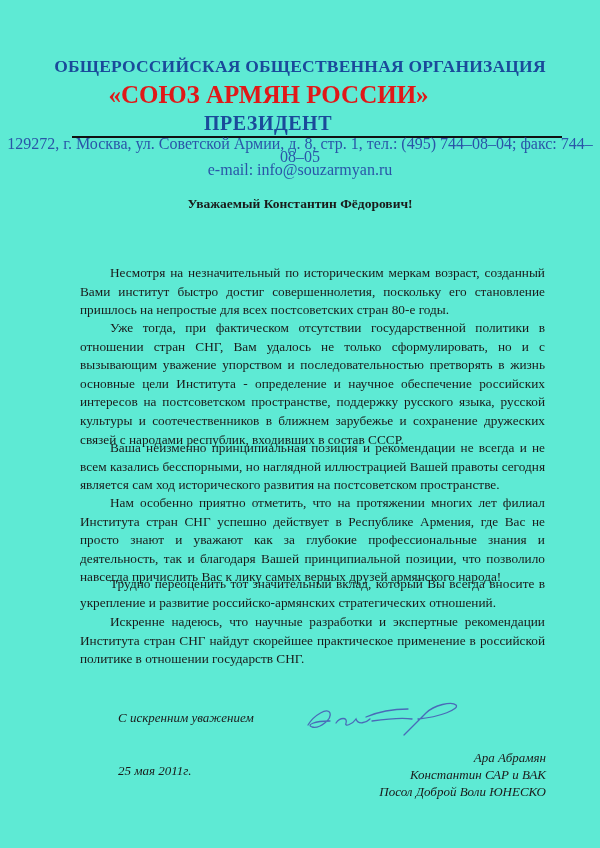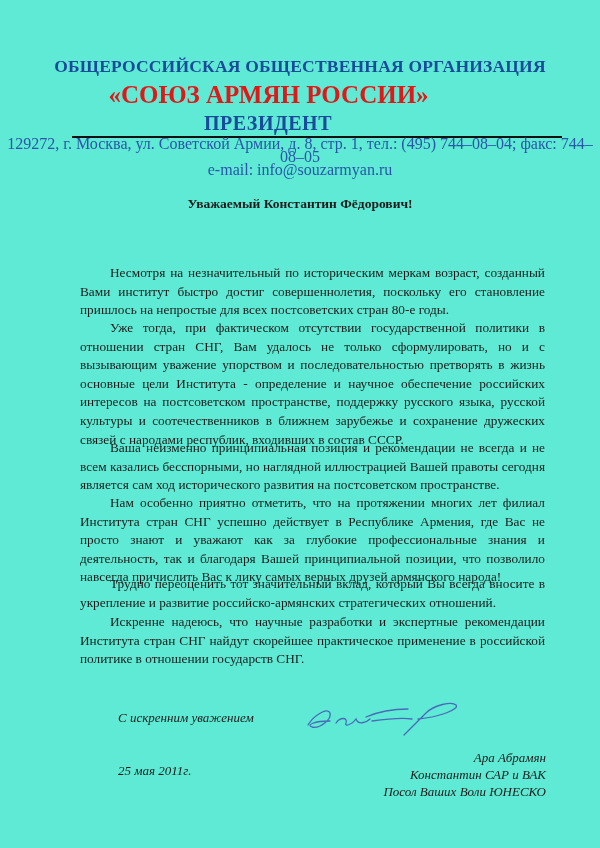--- a/index.html
+++ b/index.html
@@ -73,16 +73,16 @@
       <path d="M72,26 C86,24 100,22 112,24"></path>
       <path d="M104,40 C112,32 120,24 126,18 C134,10 152,6 156,10 C160,14 140,22 118,24"></path>
     </g>
   </svg>
 
   <div class="date">25  мая 2011г.</div>
 
   <div class="sig-block">
     <div>Ара  Абрамян</div>
     <div>Константин САР и ВАК</div>
-    <div>Посол Ваших Воли ЮНЕСКО</div>
+    <div>Посол Доброй Воли ЮНЕСКО</div>
   </div>
 
 </div>
 
 </body></html>

